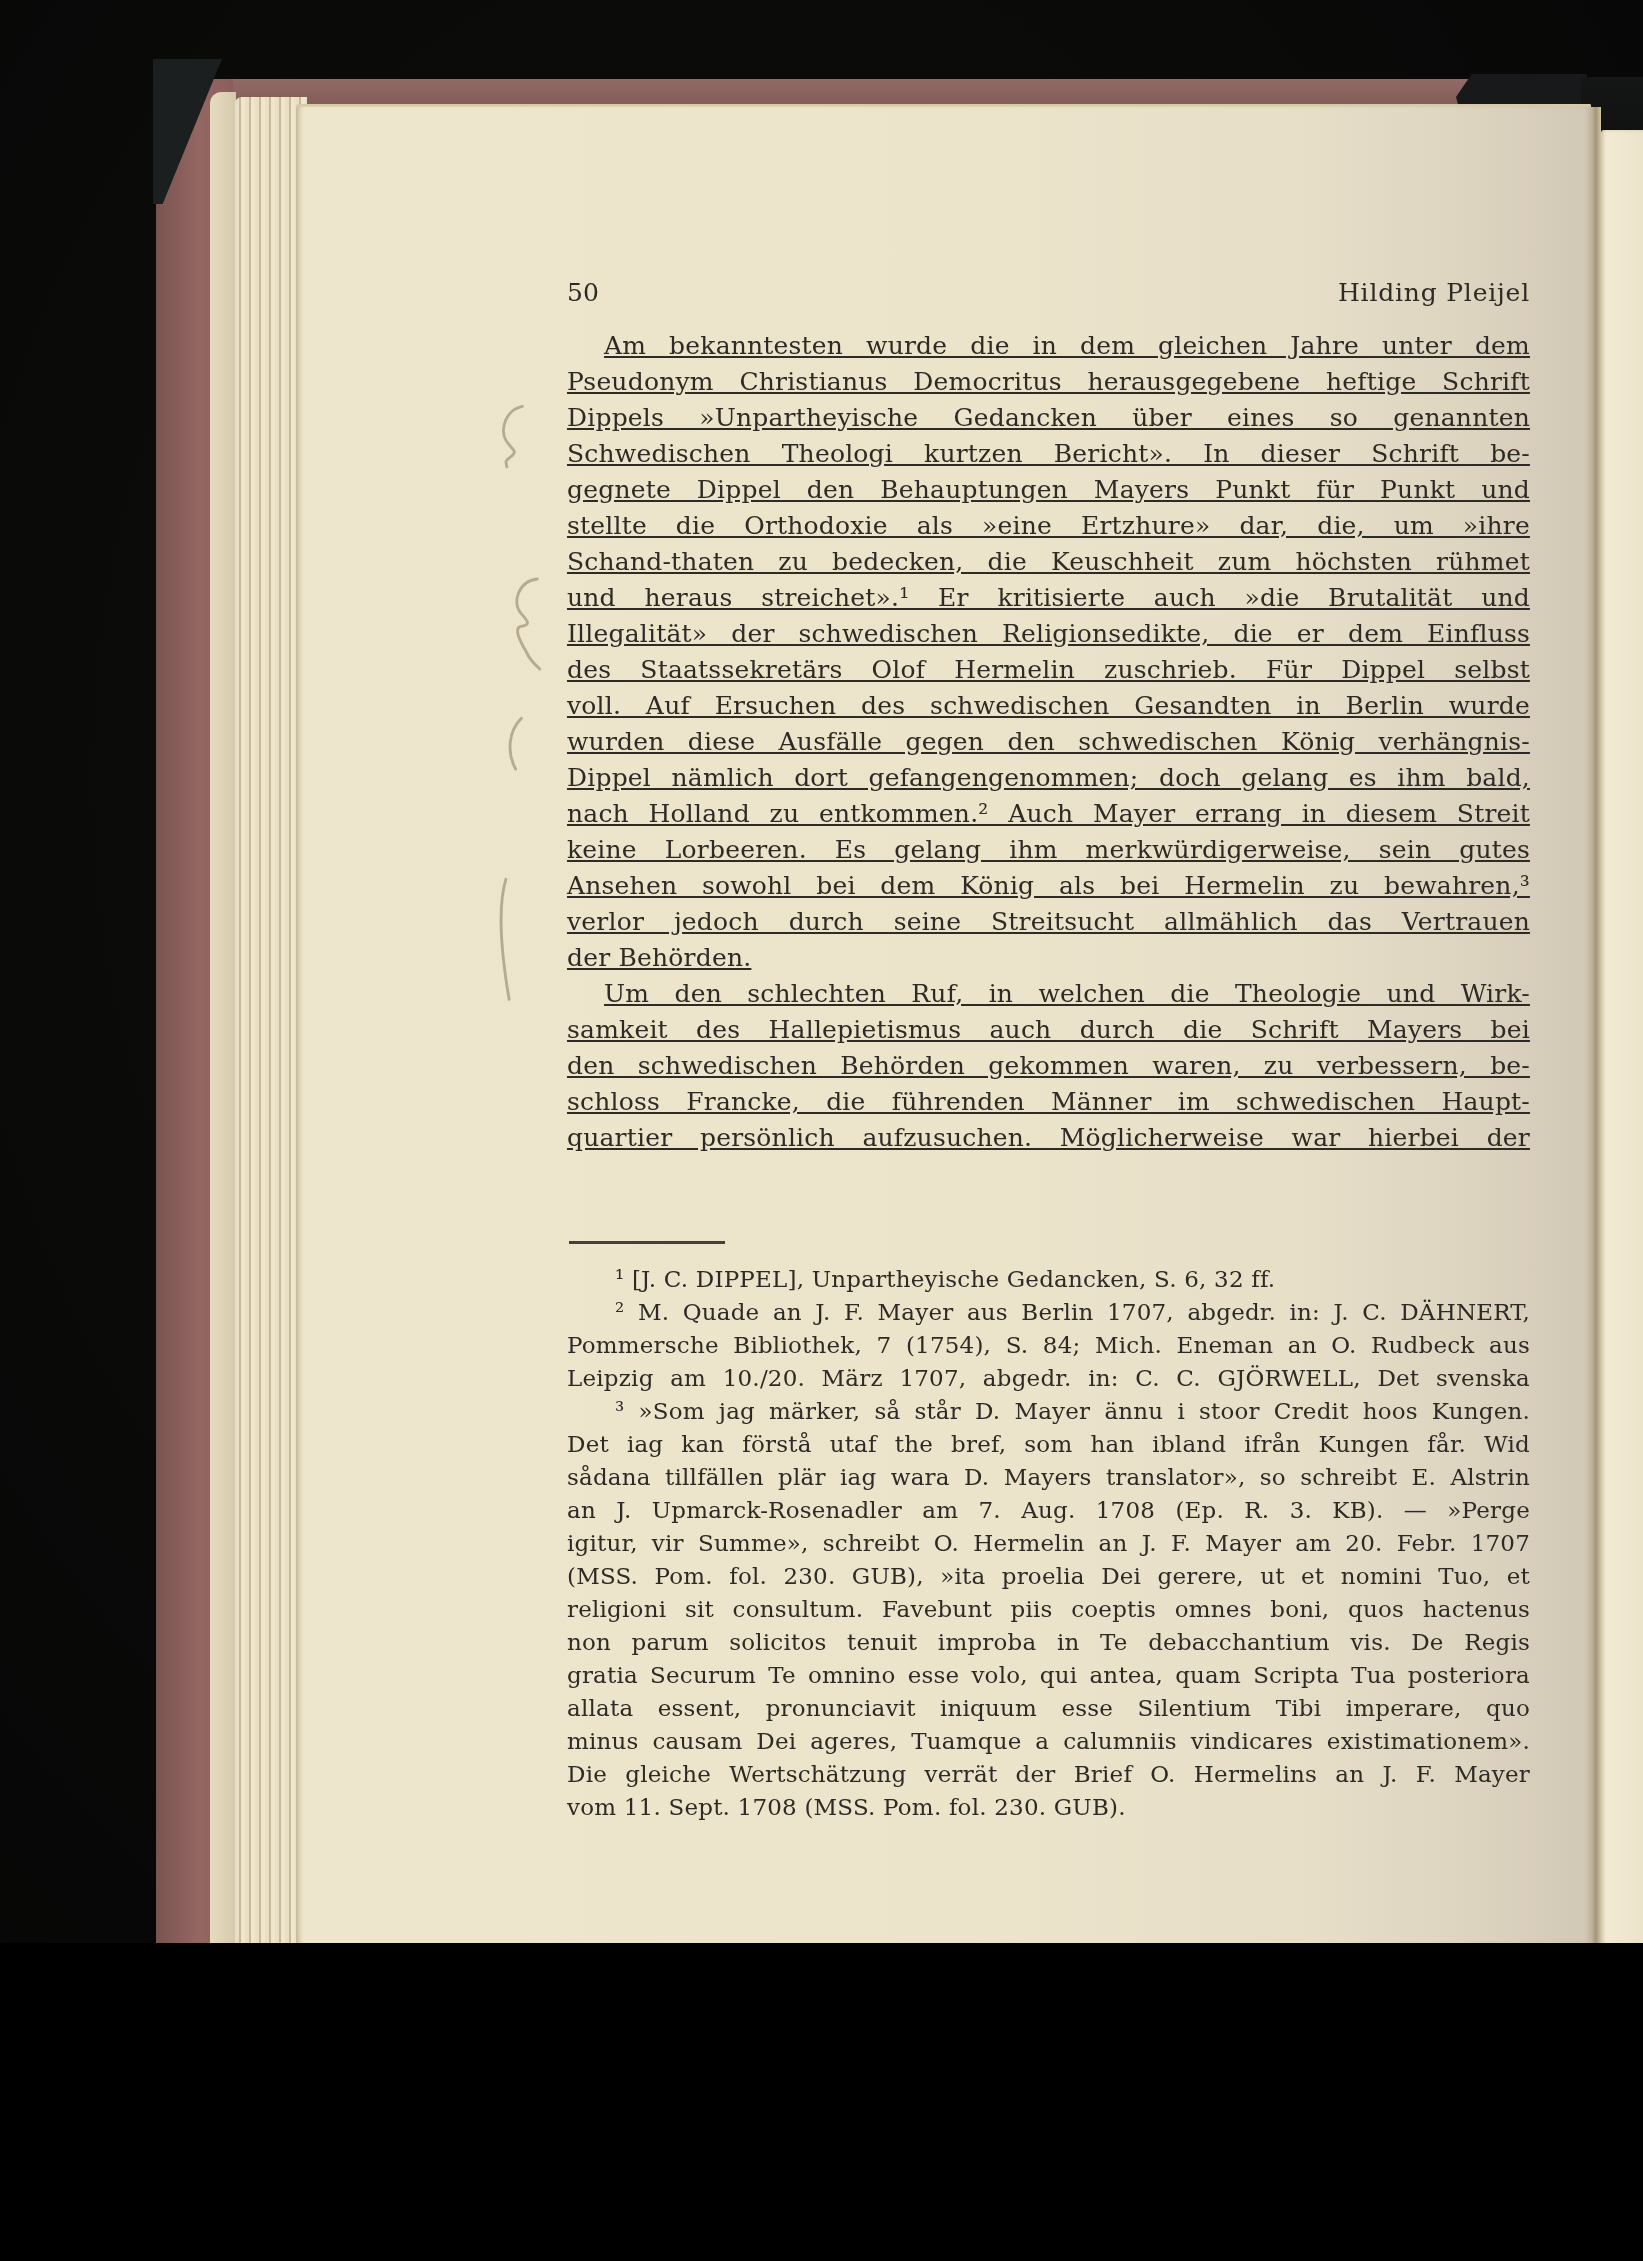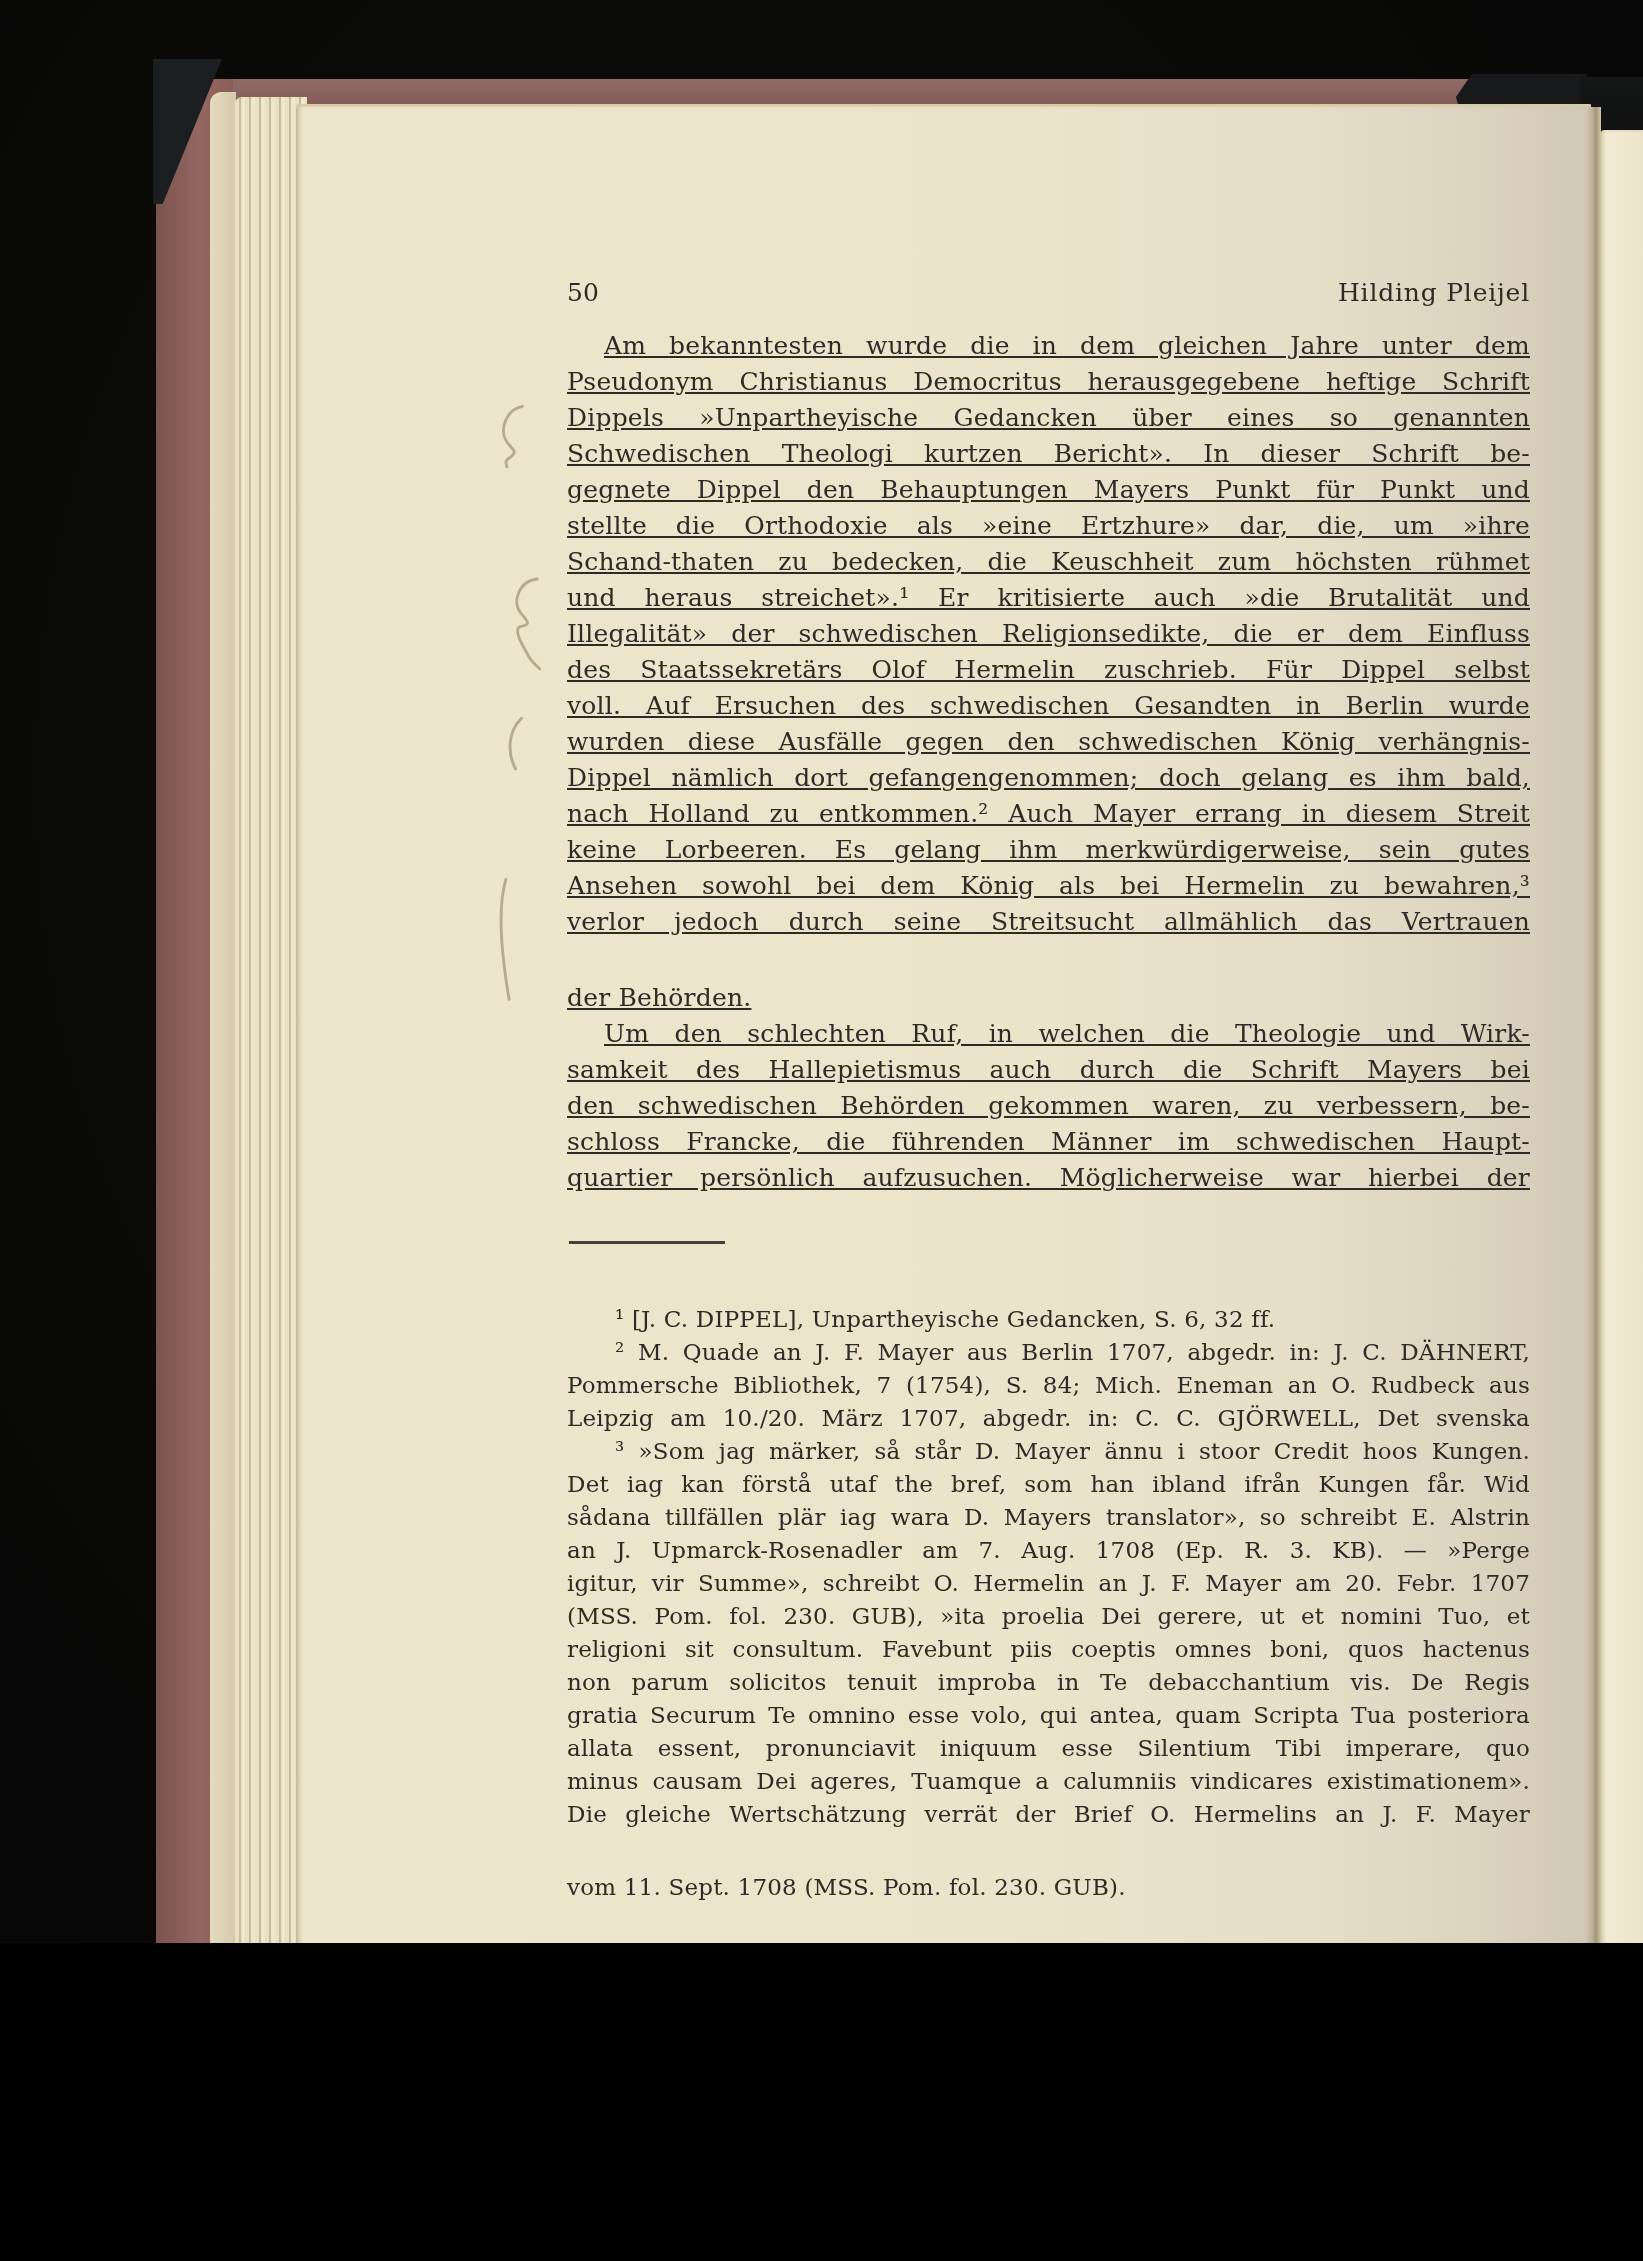--- a/index.html
+++ b/index.html
@@ -49,21 +49,21 @@
   .text-col { position:absolute; left:567px; top:0; width:963px; color:#2e2a25; }
   .header-row { position:absolute; top:278px; left:0; width:963px; height:33px; font-size:25px; }
   .pagenum { position:absolute; left:0; top:0; }
   .runtitle { display:block; text-align:right; letter-spacing:0.8px; }
   .body-block { position:absolute; top:328px; left:0; width:963px;
                 font-size:25px; line-height:36px; letter-spacing:0.2px;text-decoration:underline; }
   .fn-rule  { position:absolute; top:1241px; left:1.6px; width:156px; height:2.5px; background:#45403a; }
   .fn-block { position:absolute; top:1263px; left:0; width:963px;
               font-size:23px; line-height:33px; letter-spacing:0.2px; }
   .tline { text-align:justify; text-align-last:justify; white-space:normal; }
-  .tline.last { text-align-last:left;margin-top:40px; }
+  .tline.last { text-align-last:left; }
   .para  .tline:first-child { text-indent:37px; }
   .fnote .tline:first-child { text-indent:48px; }
   
   .mark { position:absolute; }
   .mark path { fill:none; stroke:#aca183; stroke-width:3.5; stroke-linecap:round; opacity:.85; }
   
   .footer-bar { position:absolute; left:0; top:2220px; width:1643px; height:41px;
                 background:linear-gradient(180deg,#a6a6a4,#979795); }
 </style>
 </head>

